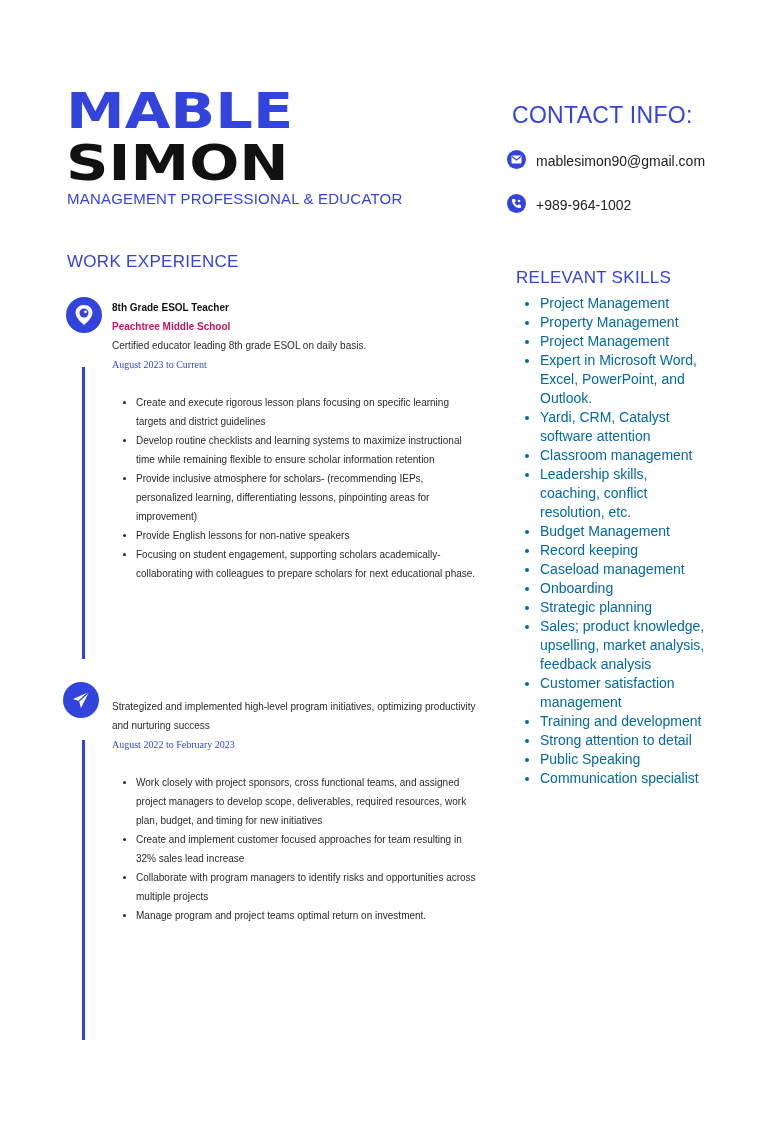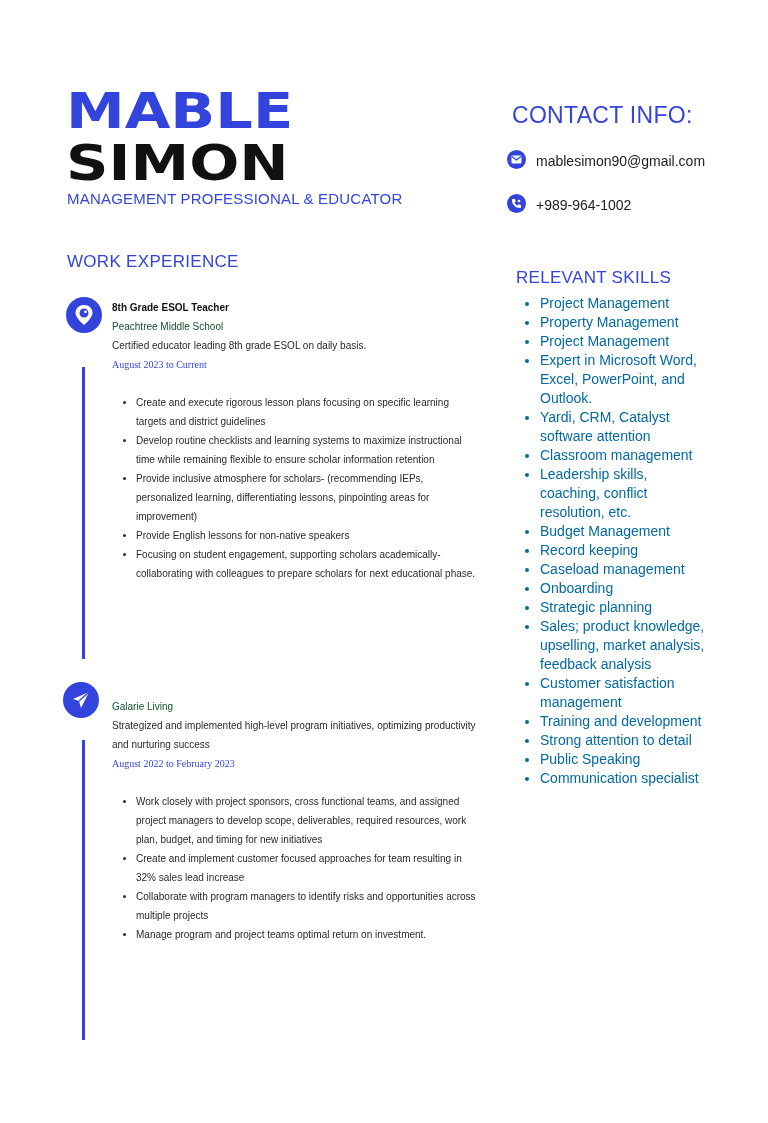--- a/index.html
+++ b/index.html
@@ -36,21 +36,21 @@
     .skills-title { left: 516px; top: 268px; }
 
     .timeline-icon {
       position: absolute; left: 66px; width: 36px; height: 36px; border-radius: 50%;
       background: #3344dd; display: flex; align-items: center; justify-content: center;
     }
     .timeline-line { position: absolute; left: 82px; width: 3px; background: #3344dd; }
 
     .job { position: absolute; left: 112px; width: 370px; font-size: 10px; line-height: 19px; color: #2a2a2a; }
     .job .role { font-weight: bold; color: #111; }
-    .job .company { font-weight: normal; color: #14532d; }
+    .job .company { font-weight: bold; color: #be185d; }
     .job .date { color: #3344dd; font-family: Liberation Serif, serif; }
     .job ul { margin-top: 19px; padding-left: 24px; list-style: disc; }
     .job li { margin: 0; }
 
     .skills { position: absolute; left: 516px; top: 294px; width: 190px; font-size: 14px; line-height: 19px; color: #0369a1; }
     .skills ul { padding-left: 24px; list-style: disc; }
   </style>
 </head>
 <body>
 
@@ -105,21 +105,20 @@
 
 <div class="timeline-icon" style="top:682px; left:63px;">
   <svg width="20" height="20" viewBox="0 0 20 20">
       <path d="M18 2 L2 9 L8 11 L10 18 Z" fill="#fff"></path>
       <path d="M18 2 L8 11" stroke="#3344dd" stroke-width="1.3"></path>
     </svg>
 </div>
 <div class="timeline-line" style="top:740px; height:300px;"></div>
 
 <div class="job" style="top:697px;">
-  <div class="company">Galarie Living</div>
   <div>Strategized and implemented high-level program initiatives, optimizing productivity and nurturing success</div>
   <div class="date">August 2022 to February 2023</div>
   <ul>
     <li>Work closely with project sponsors, cross functional teams, and assigned project managers to develop scope, deliverables, required resources, work plan, budget, and timing for new initiatives</li>
     <li>Create and implement customer focused approaches for team resulting in 32% sales lead increase</li>
     <li>Collaborate with program managers to identify risks and opportunities across multiple projects</li>
     <li>Manage program and project teams optimal return on investment.</li>
   </ul>
 </div>
 

